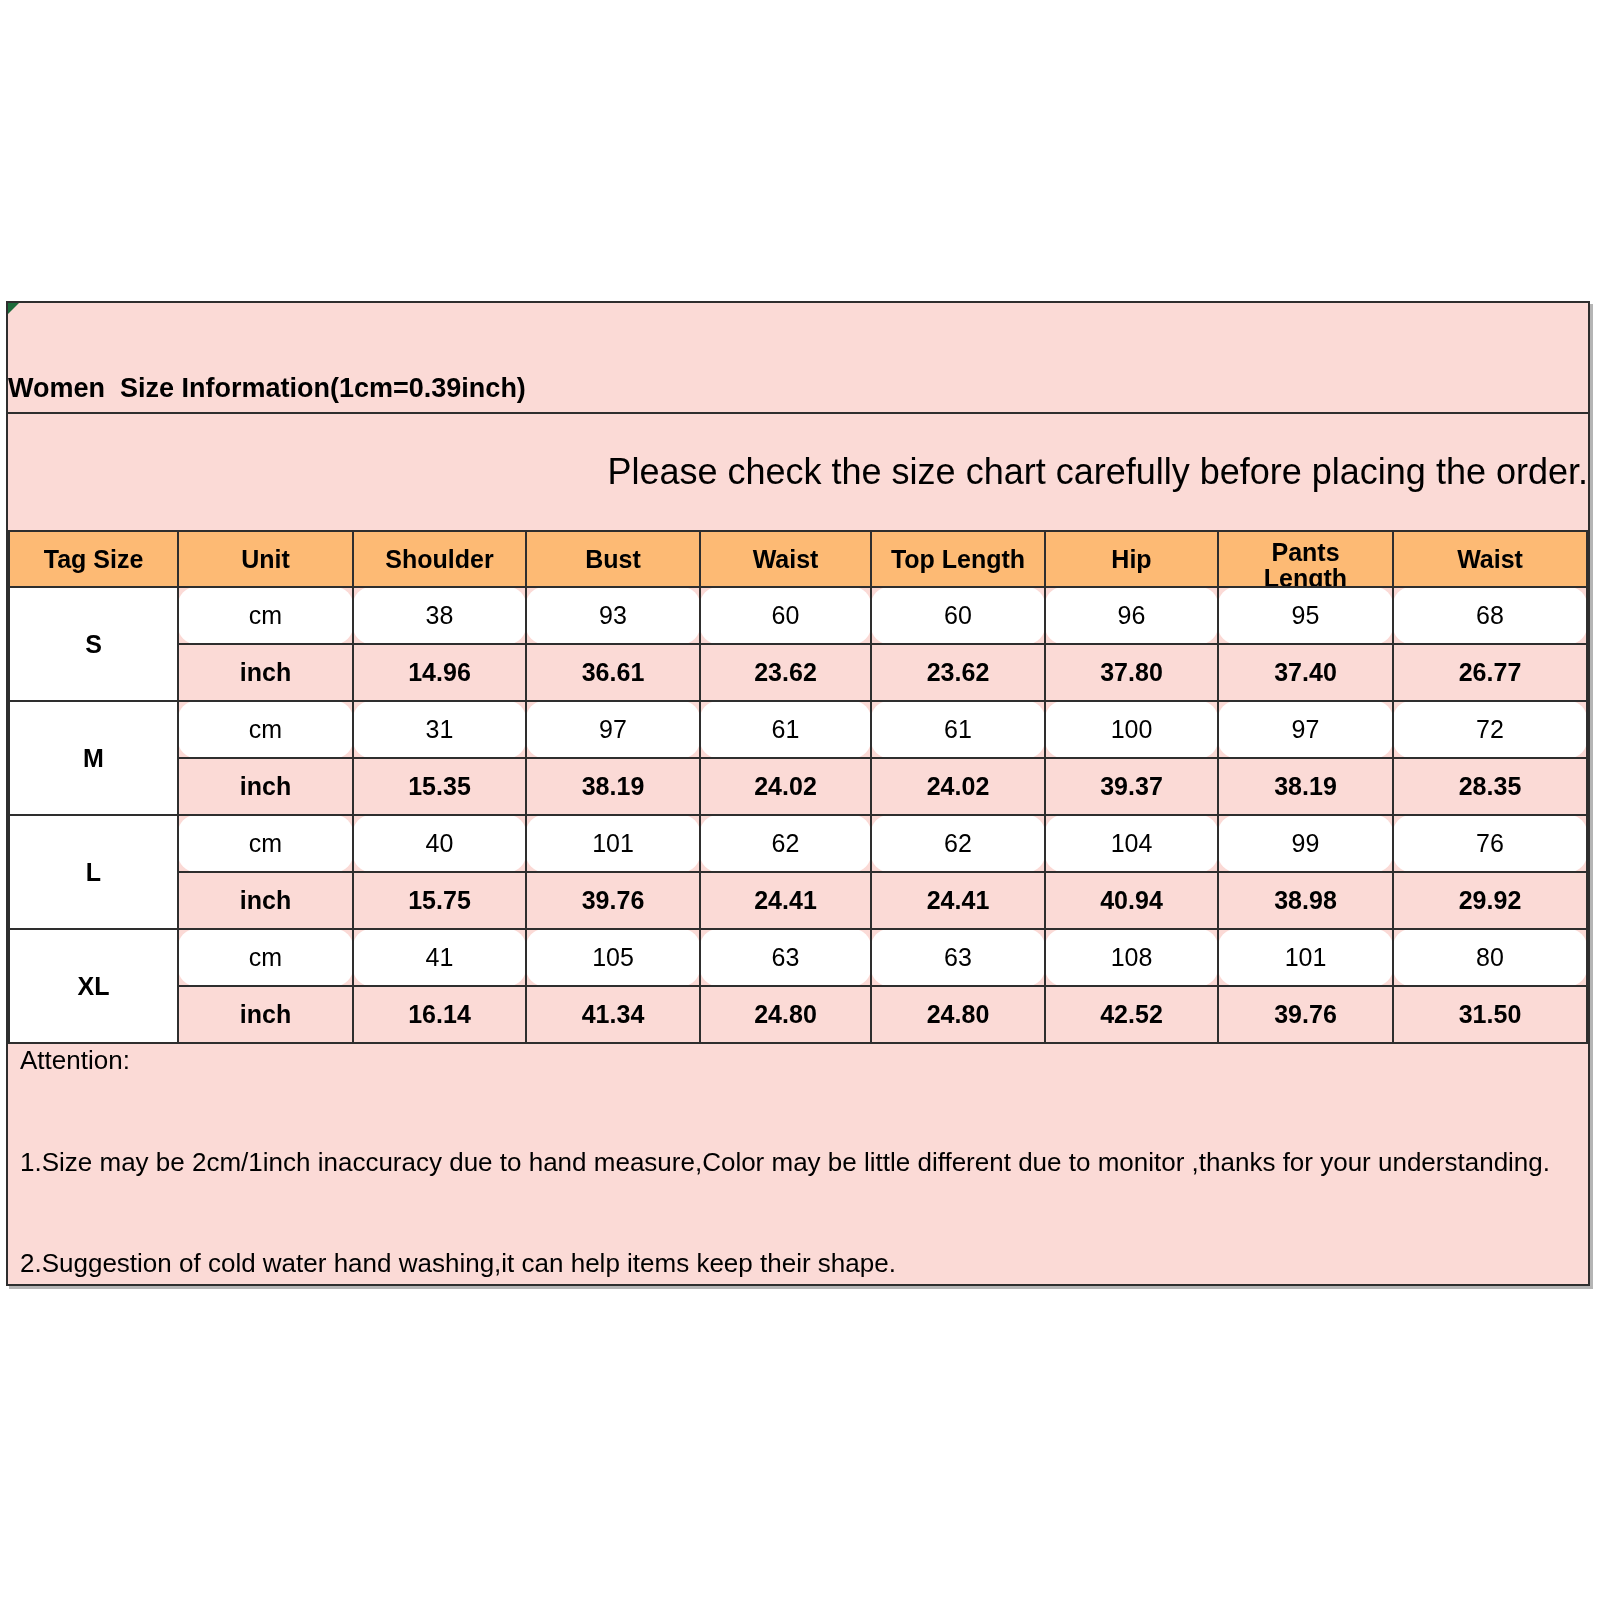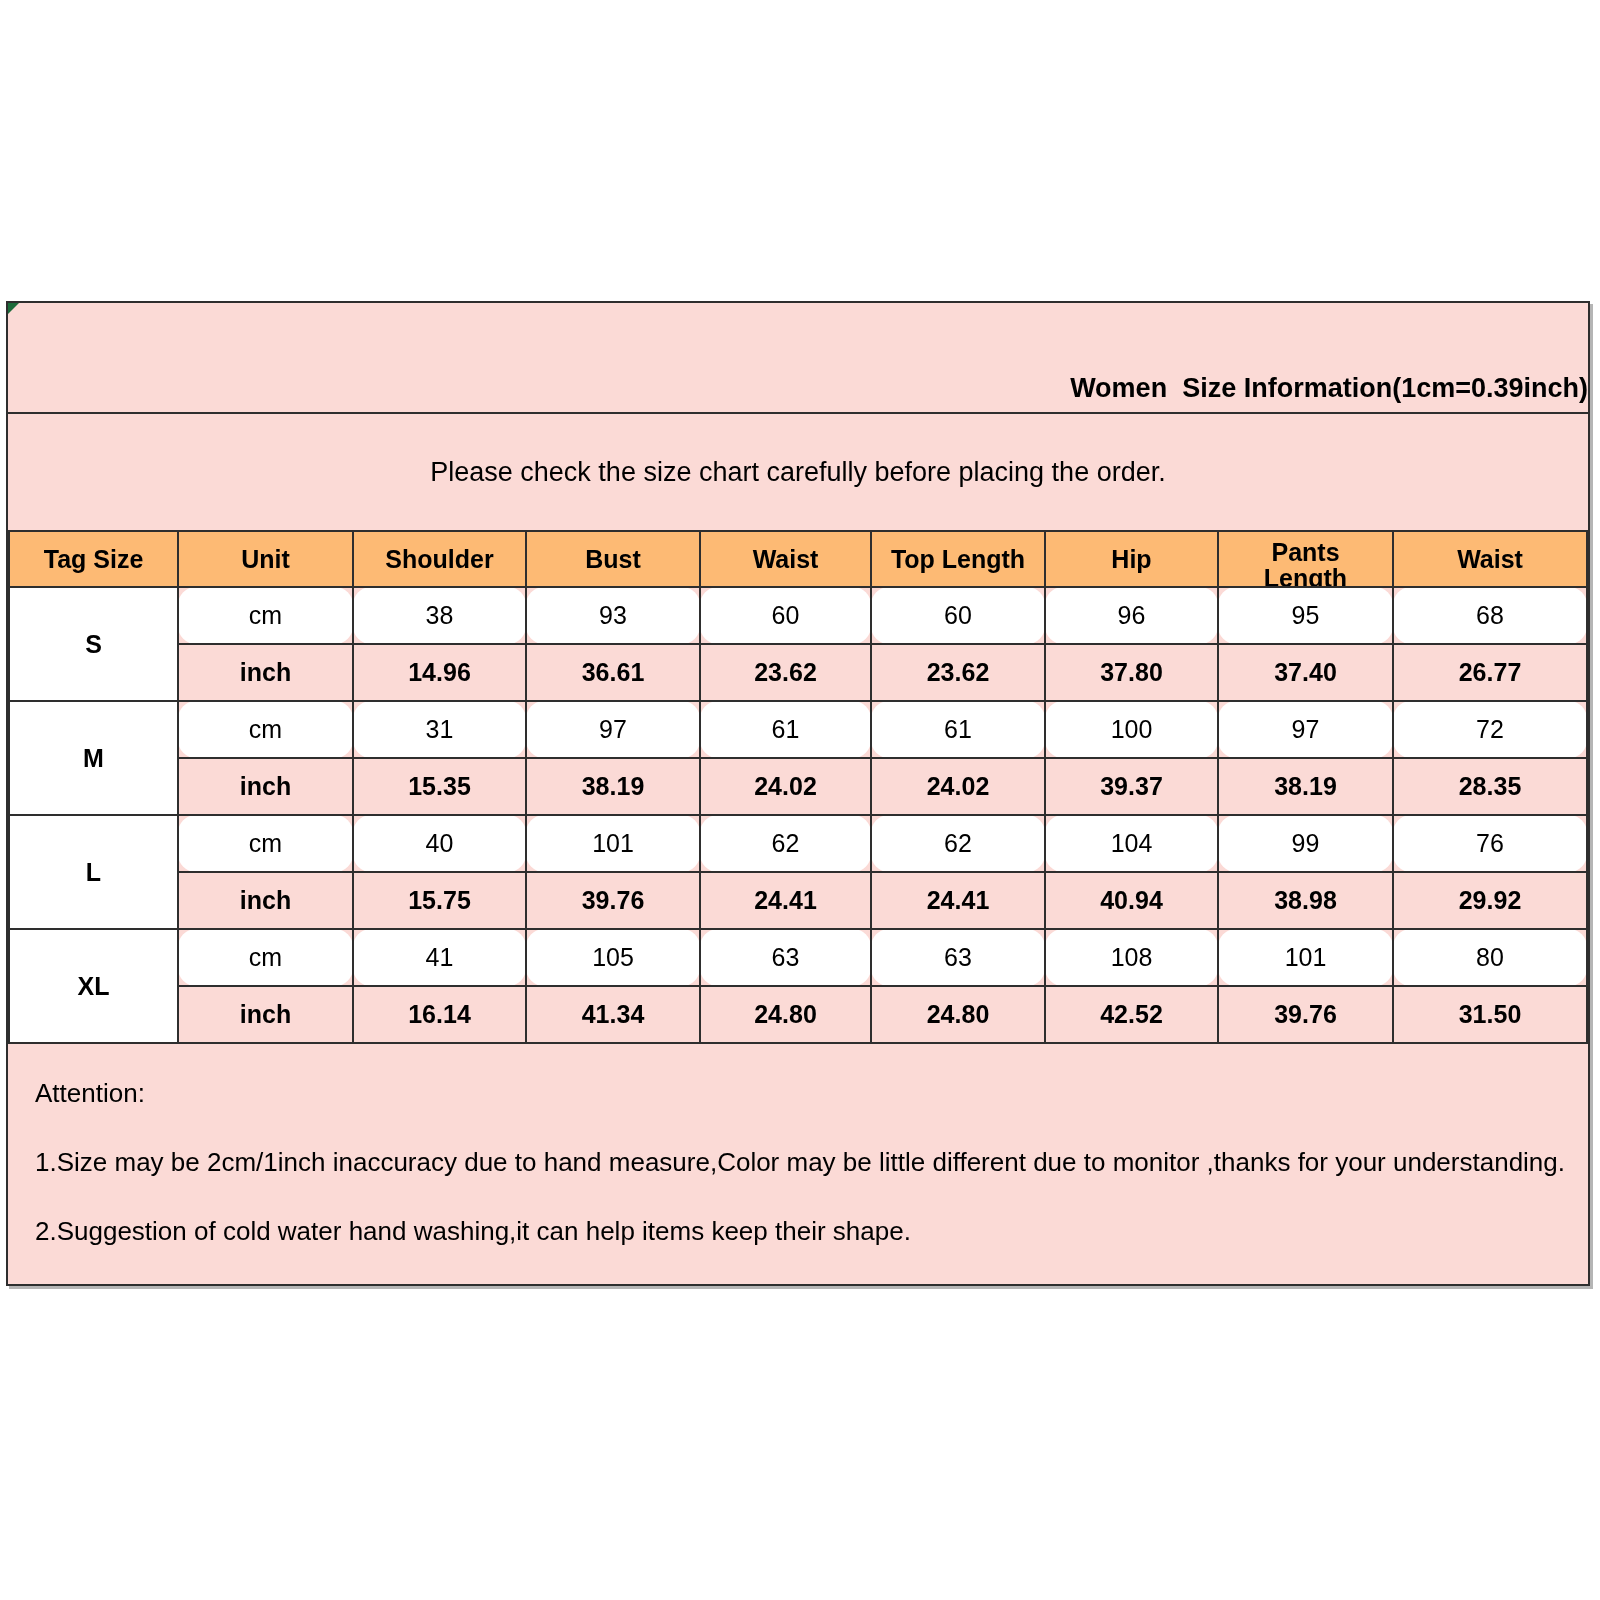--- a/index.html
+++ b/index.html
@@ -12,44 +12,44 @@
     background:#fbdad6; border:2px solid #2e2e2e;
     box-shadow:3px 3px 0 rgba(120,120,120,0.55);
     display:flex; flex-direction:column; box-sizing:border-box;
   }
   .corner-marker {
     position:absolute; top:0; left:0; width:0; height:0;
     border-top:11px solid #1c6b3a; border-right:11px solid transparent;
   }
   .title-row {
     height:111px; flex:0 0 auto; border-bottom:2px solid #2e2e2e;
-    display:flex; align-items:flex-end; justify-content:flex-end;
+    display:flex; align-items:flex-end; justify-content:flex-start;
     padding-bottom:8px; box-sizing:border-box;
   }
   .title-row span { font-weight:bold; font-size:27px; white-space:pre; }
   .subtitle-row {
     height:116px; flex:0 0 auto;
-    display:flex; align-items:center; justify-content:center;
-    font-size:27px; box-sizing:border-box;
+    display:flex; align-items:center; justify-content:flex-end;
+    font-size:36px; box-sizing:border-box;
   }
   table.size-table { border-collapse:collapse; width:100%; table-layout:fixed; flex:0 0 auto; }
   .size-table th, .size-table td {
     border:2px solid #2e2e2e; text-align:center; vertical-align:middle;
     padding:0; overflow:hidden;
   }
   .size-table th { font-size:25px; font-weight:bold; height:54px; background:#fdba74; }
   .size-table td { font-size:25px; height:55px; }
   .cell-white { background:#ffffff;border-radius:18px; }
   .cell-pink  { background:#fbdad6;font-weight:bold; }
   .tag-cell { background:#ffffff; font-weight:bold; font-size:29px; }
   th.pants-th { vertical-align:top; }
   .pants-wrap { height:54px; overflow:hidden; padding-top:7px; line-height:26px; box-sizing:border-box; }
   .attention {
-    flex:1 1 auto; display:flex; flex-direction:column; justify-content:center;
-    padding:0 10px 4px 27px; font-size:26px; line-height:33px; box-sizing:border-box;gap:36px;
+    flex:1 1 auto; display:flex; flex-direction:column; justify-content:space-between;
+    padding:0 10px 4px 12px; font-size:26px; line-height:33px; box-sizing:border-box;gap:36px;
   }
   .attention .oneline { white-space:nowrap; overflow:hidden; }
 </style>
 </head>
 <body>
 
 <div class="sheet">
   <div class="corner-marker"></div>
 
   <div class="title-row">

